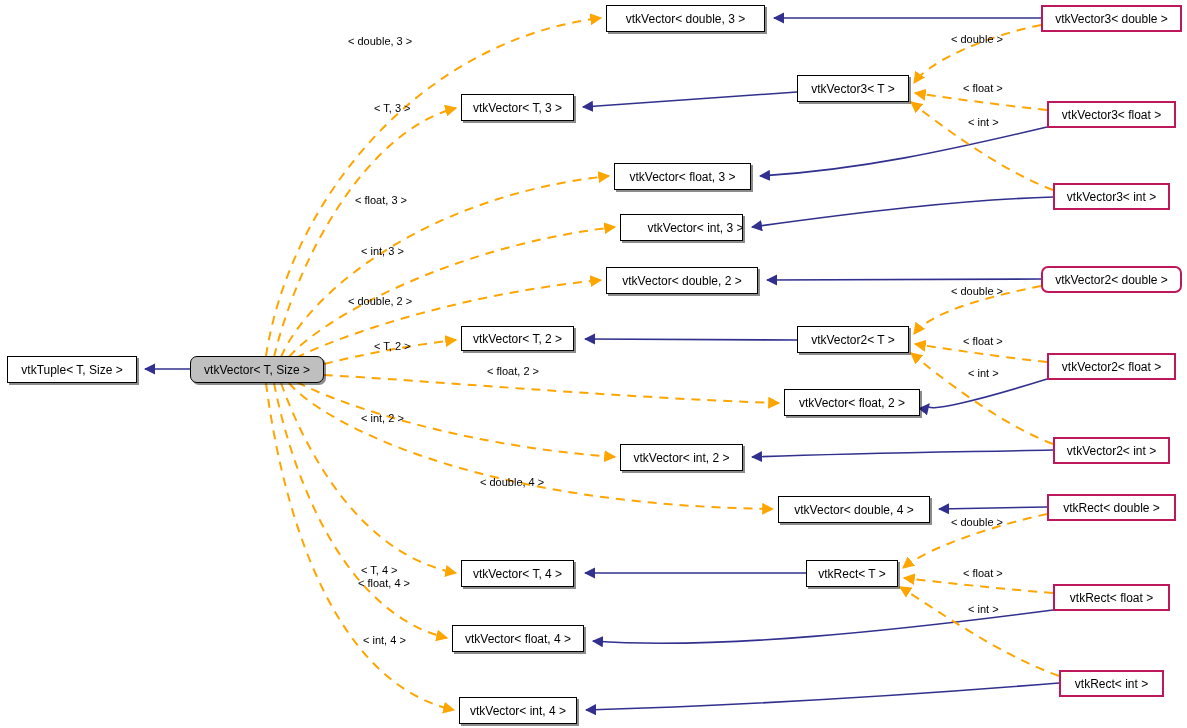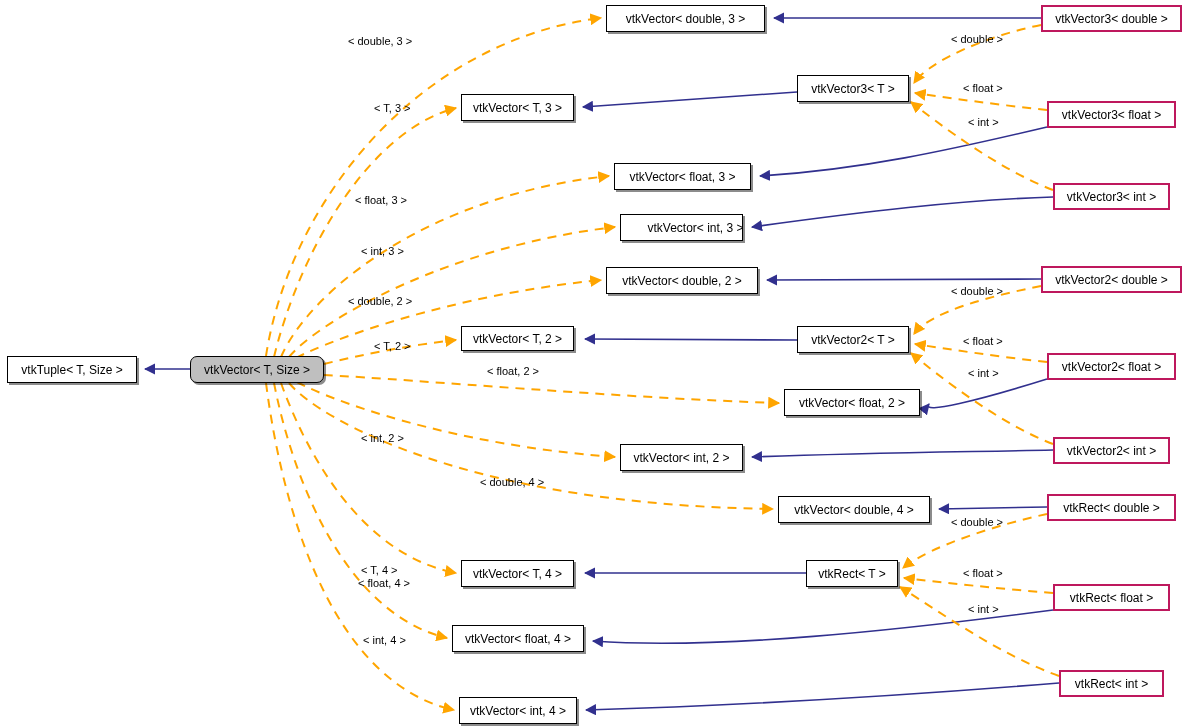--- a/index.html
+++ b/index.html
@@ -128,42 +128,42 @@
       <div class="node" style="left: 620px; top: 214px; width: 123px; height: 27px; padding-left: 28px;">vtkVector&lt; int, 3 &gt;</div>
       <div class="node" style="left: 797px; top: 75px; width: 112px; height: 27px;">vtkVector3&lt; T &gt;</div>
       <div class="node highlight" style="left: 1041px; top: 5px; width: 141px; height: 27px;">vtkVector3&lt; double &gt;</div>
       <div class="node highlight" style="left: 1047px; top: 101px; width: 129px; height: 27px;">vtkVector3&lt; float &gt;</div>
       <div class="node highlight" style="left: 1053px; top: 183px; width: 117px; height: 27px;">vtkVector3&lt; int &gt;</div>
       <div class="node" style="left: 606px; top: 267px; width: 152px; height: 27px;">vtkVector&lt; double, 2 &gt;</div>
       <div class="node" style="left: 461px; top: 326px; width: 113px; height: 25px;">vtkVector&lt; T, 2 &gt;</div>
       <div class="node" style="left: 784px; top: 389px; width: 136px; height: 27px;">vtkVector&lt; float, 2 &gt;</div>
       <div class="node" style="left: 620px; top: 444px; width: 123px; height: 27px;">vtkVector&lt; int, 2 &gt;</div>
       <div class="node" style="left: 797px; top: 326px; width: 112px; height: 27px;">vtkVector2&lt; T &gt;</div>
-      <div class="node highlight" style="left: 1041px; top: 266px; width: 141px; height: 27px;">vtkVector2&lt; double &gt;</div>
+      <div class="node highlight" style="left: 1041px; top: 266px; width: 141px; height: 27px; border-radius: 7px;">vtkVector2&lt; double &gt;</div>
       <div class="node highlight" style="left: 1047px; top: 353px; width: 129px; height: 27px;">vtkVector2&lt; float &gt;</div>
       <div class="node highlight" style="left: 1053px; top: 437px; width: 117px; height: 27px;">vtkVector2&lt; int &gt;</div>
       <div class="node" style="left: 778px; top: 496px; width: 152px; height: 27px;">vtkVector&lt; double, 4 &gt;</div>
       <div class="node" style="left: 461px; top: 560px; width: 113px; height: 27px;">vtkVector&lt; T, 4 &gt;</div>
       <div class="node" style="left: 452px; top: 625px; width: 132px; height: 27px;">vtkVector&lt; float, 4 &gt;</div>
       <div class="node" style="left: 459px; top: 697px; width: 118px; height: 27px;">vtkVector&lt; int, 4 &gt;</div>
       <div class="node" style="left: 806px; top: 560px; width: 92px; height: 27px;">vtkRect&lt; T &gt;</div>
       <div class="node highlight" style="left: 1047px; top: 494px; width: 129px; height: 27px;">vtkRect&lt; double &gt;</div>
       <div class="node highlight" style="left: 1053px; top: 584px; width: 117px; height: 27px;">vtkRect&lt; float &gt;</div>
       <div class="node highlight" style="left: 1059px; top: 670px; width: 105px; height: 27px;">vtkRect&lt; int &gt;</div>
     </div>
 
   <div id="labels-host">
       <span class="edge-label" style="left: 348px; top: 36px;">&lt; double, 3 &gt;</span>
       <span class="edge-label" style="left: 374px; top: 103px;">&lt; T, 3 &gt;</span>
       <span class="edge-label" style="left: 355px; top: 195px;">&lt; float, 3 &gt;</span>
       <span class="edge-label" style="left: 361px; top: 246px;">&lt; int, 3 &gt;</span>
       <span class="edge-label" style="left: 348px; top: 296px;">&lt; double, 2 &gt;</span>
       <span class="edge-label" style="left: 374px; top: 341px;">&lt; T, 2 &gt;</span>
       <span class="edge-label" style="left: 487px; top: 366px;">&lt; float, 2 &gt;</span>
-      <span class="edge-label" style="left: 361px; top: 433px;">&lt; int, 2 &gt;</span>
+      <span class="edge-label" style="left: 361px; top: 413px;">&lt; int, 2 &gt;</span>
       <span class="edge-label" style="left: 480px; top: 477px;">&lt; double, 4 &gt;</span>
       <span class="edge-label" style="left: 361px; top: 565px;">&lt; T, 4 &gt;</span>
       <span class="edge-label" style="left: 358px; top: 578px;">&lt; float, 4 &gt;</span>
       <span class="edge-label" style="left: 363px; top: 635px;">&lt; int, 4 &gt;</span>
       <span class="edge-label" style="left: 951px; top: 34px;">&lt; double &gt;</span>
       <span class="edge-label" style="left: 963px; top: 83px;">&lt; float &gt;</span>
       <span class="edge-label" style="left: 968px; top: 117px;">&lt; int &gt;</span>
       <span class="edge-label" style="left: 951px; top: 286px;">&lt; double &gt;</span>
       <span class="edge-label" style="left: 963px; top: 336px;">&lt; float &gt;</span>
       <span class="edge-label" style="left: 968px; top: 368px;">&lt; int &gt;</span>

